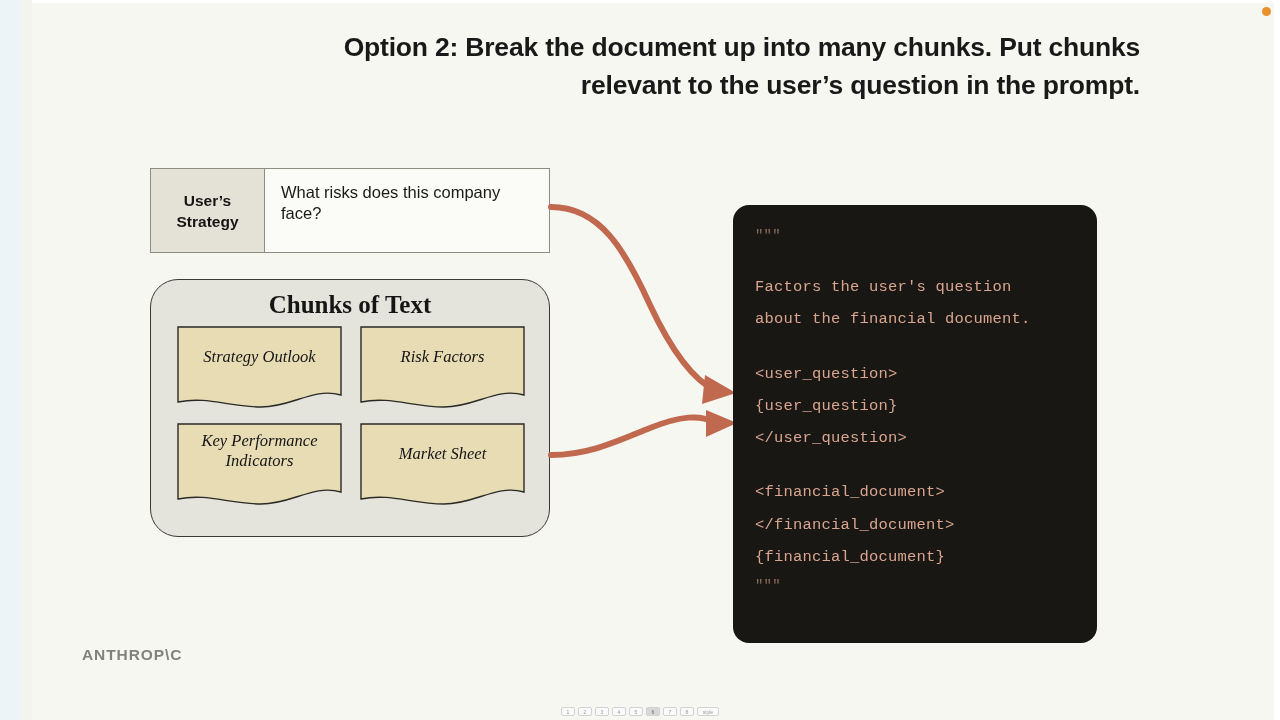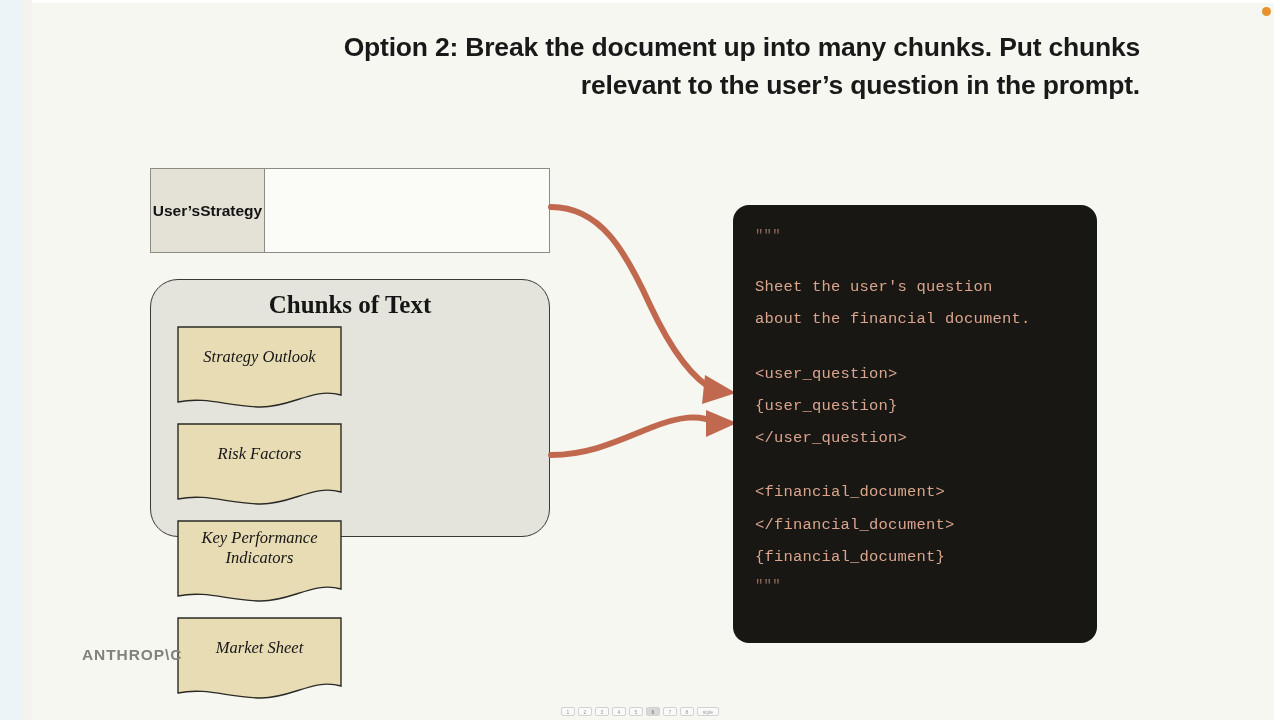--- a/index.html
+++ b/index.html
@@ -79,21 +79,21 @@
     border: 1px solid #8C8C82;
     background: #FBFBF7;
     box-sizing: border-box;
   }
   .question-label {
     width: 114px;
     flex: 0 0 114px;
     background: #E4E1D6;
     border-right: 1px solid #8C8C82;
     display: flex;
-    flex-direction: row;
+    flex-direction: column;
     align-items: center;
     justify-content: center;
     font-size: 15.5px;
     font-weight: 700;
     color: #141414;
     line-height: 21px;
     text-align: center;
     box-sizing: border-box;
   }
   .question-text {
@@ -133,21 +133,20 @@
     top: 46px;
     width: 348px;
     display: flex;
     flex-wrap: wrap;
     gap: 12px 18px;
   }
   .chunk-card {
     position: relative;
     width: 165px;
     height: 85px;
-    padding-left: 21px;
   }
   .chunk-card svg {
     position: absolute;
     left: 0; top: 0;
     width: 165px;
     height: 85px;
     display: block;
   }
   .chunk-label {
     position: absolute;
@@ -259,20 +258,21 @@
     <span class="lead">Option 2: Break the document up into many chunks. Put chunks</span>
     <br>
     <span>relevant to the user’s question in the prompt.</span>
   </div>
 
   <div class="question-box">
     <div class="question-label">
       <span>User’s</span>
       <span>Strategy</span>
     </div>
+    <div class="question-text">What risks does this company face?</div>
   </div>
 
   <div class="chunks-panel">
     <div class="chunks-title">Chunks of Text</div>
     <div class="chunks-grid">
 
       <div class="chunk-card">
         <svg viewBox="0 0 165 85" preserveAspectRatio="none">
           <path d="M1,1 L164,1 L164,69 C136,61 116,81 84,81 C52,81 30,70 1,76 Z" fill="#E8DCB5" stroke="#2A2A26" stroke-width="1.4"></path>
         </svg>
@@ -310,21 +310,21 @@
       <path d="M551,207 C600,207 625,250 650,305 C672,352 695,381 716,391"></path>
       <path d="M551,455 C590,455 620,440 650,428 C680,416 700,414 716,423"></path>
     </g>
     <polygon points="705,375 736,393 702,404" fill="#C1694F"></polygon>
     <polygon points="706,410 737,423 706,437" fill="#C1694F"></polygon>
   </svg>
 
   <div class="code-panel">
     <div class="code-line quote">"""</div>
     <div class="code-line blank">&nbsp;</div>
-    <div class="code-line">Sheet the user's question</div>
+    <div class="code-line">Factors the user's question</div>
     <div class="code-line">about the financial document.</div>
     <div class="code-line blank">&nbsp;</div>
     <div class="code-line">&lt;user_question&gt;</div>
     <div class="code-line">{user_question}</div>
     <div class="code-line">&lt;/user_question&gt;</div>
     <div class="code-line blank">&nbsp;</div>
     <div class="code-line">&lt;financial_document&gt;</div>
     <div class="code-line">&lt;/financial_document&gt;</div>
     <div class="code-line">{financial_document}</div>
     <div class="code-line quote">"""</div>

